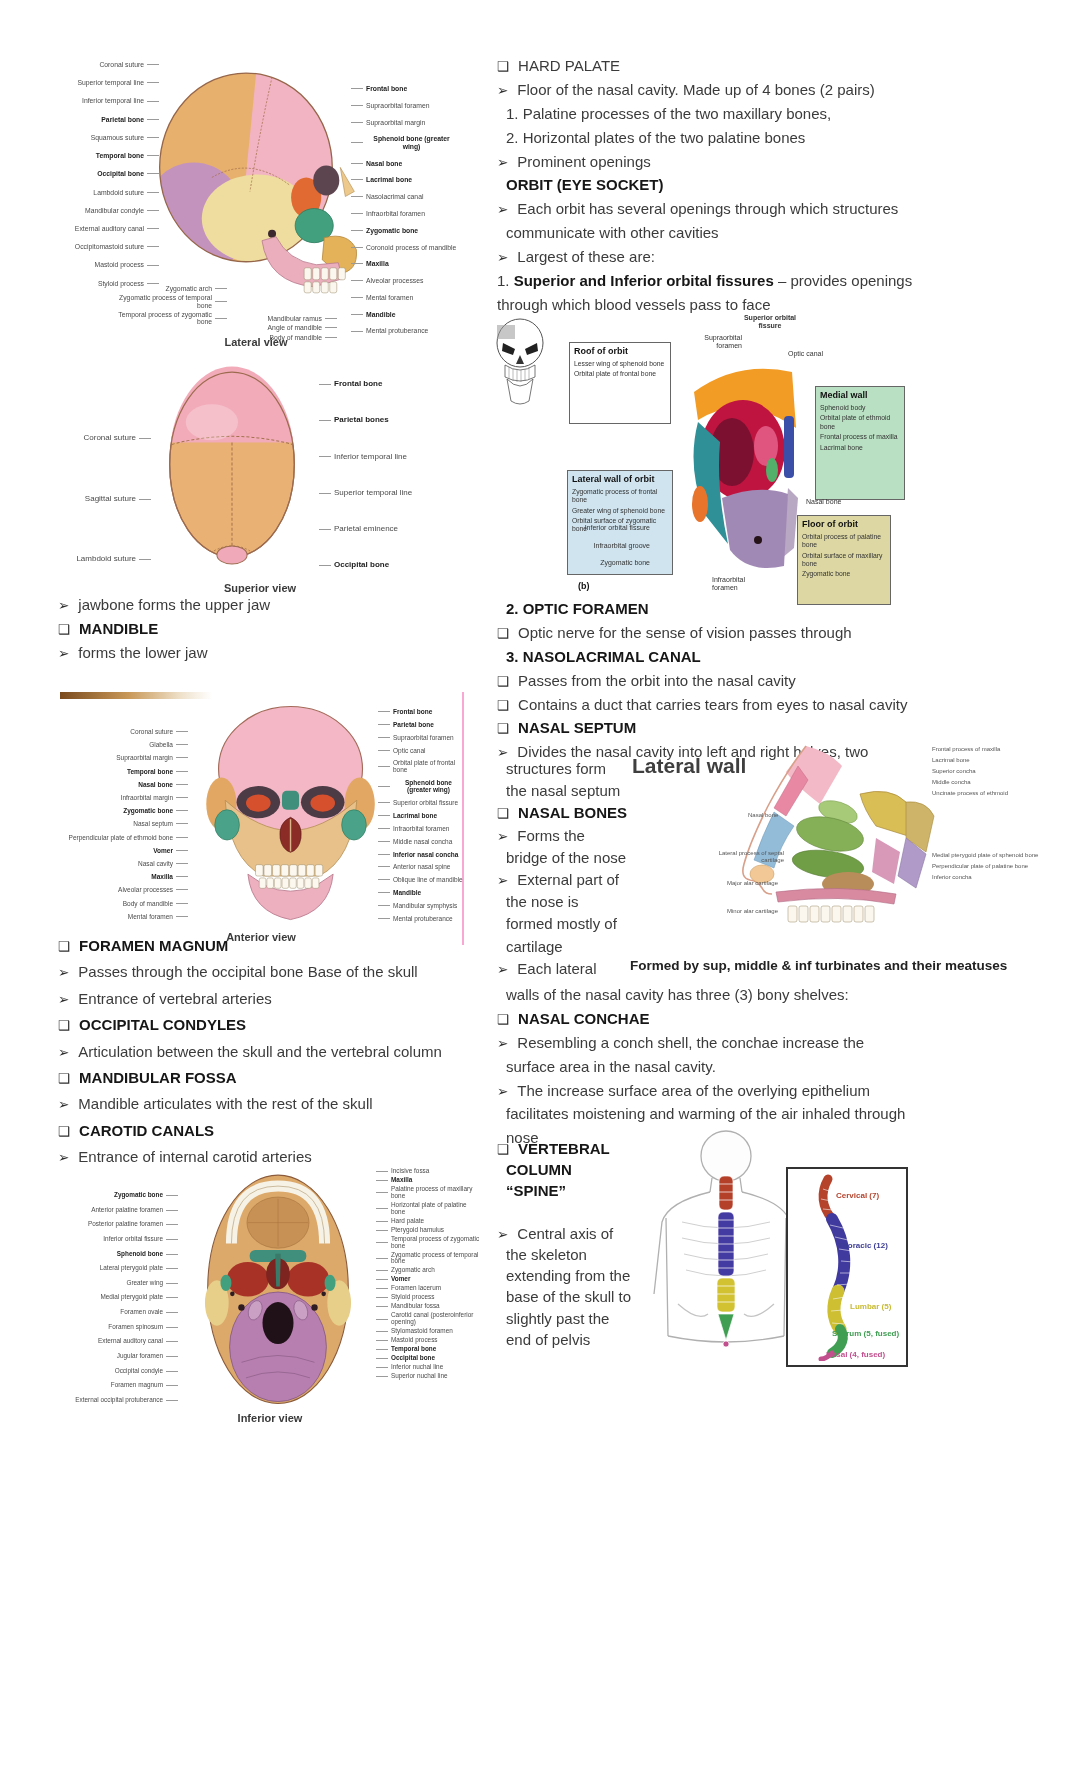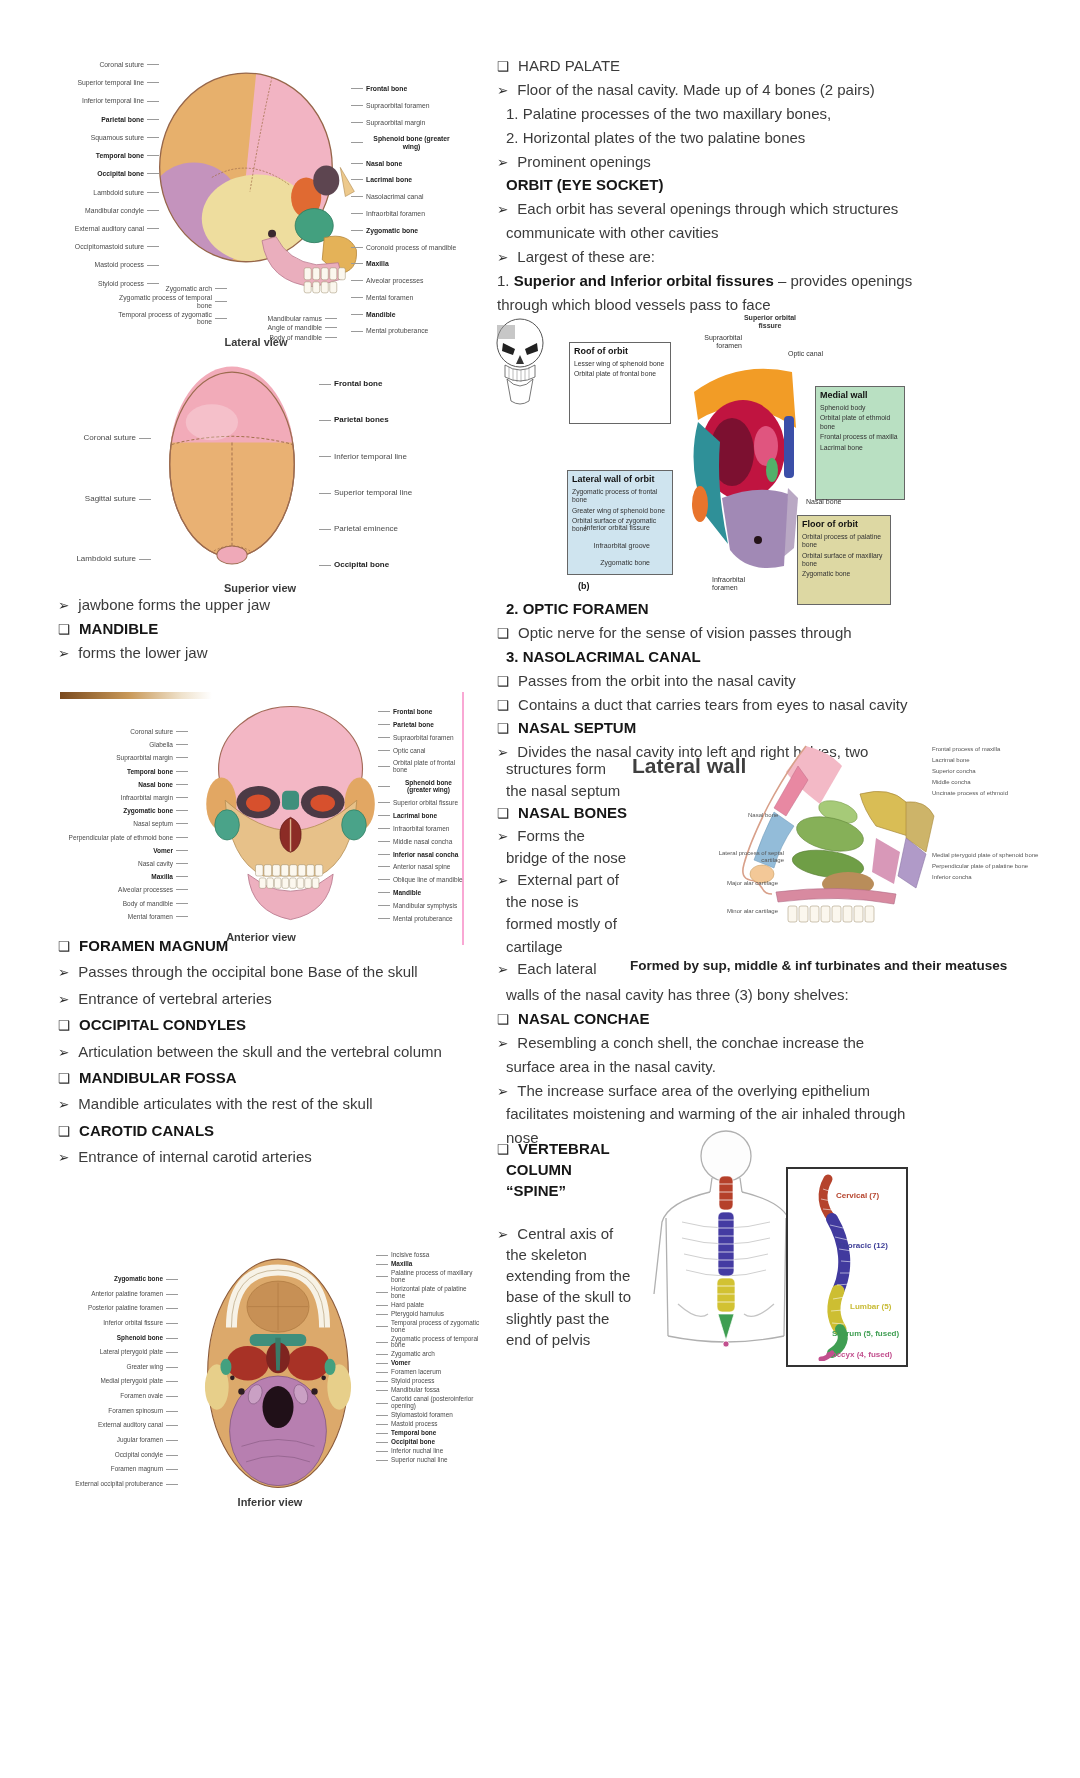--- a/index.html
+++ b/index.html
@@ -57,21 +57,21 @@
   #fig-anterior{left:60px;top:692px;width:402px;height:253px;border-right:2px solid #f9a8d4;}
   .grad{position:absolute;left:0;top:0;width:152px;height:7px;
         background:linear-gradient(90deg,#7a4a1e,#c89858 45%,#efe2cc 80%,rgba(255,255,255,0));}
   #fig-anterior .lr{font-size:6.5px;}
   #fig-anterior .lcol{left:2px;top:36px;width:126px;height:192px;}
   #fig-anterior .art{left:132px;top:6px;width:198px;height:232px;}
   #fig-anterior .rcol{left:318px;top:16px;width:86px;height:214px;}
   #fig-anterior .cap{top:239px;}
 
   
-  #fig-inferior{left:60px;top:1248px;width:420px;height:268px;}
+  #fig-inferior{left:60px;top:1164px;width:420px;height:268px;}
   #fig-inferior .lr{font-size:6.4px;}
   #fig-inferior .lcol{left:0;top:28px;width:118px;height:212px;}
   #fig-inferior .art{left:122px;top:2px;width:192px;height:242px;}
   #fig-inferior .rcol{left:316px;top:4px;width:104px;height:212px;}
   #fig-inferior .cap{top:248px;}
 
   
   #fig-orbit{left:490px;top:310px;width:552px;height:292px;}
   #orbit-inset{position:absolute;left:3px;top:7px;width:55px;height:95px;}
   #orbit-art{left:198px;top:48px;width:112px;height:220px;}
@@ -950,17 +950,17 @@
         <g stroke="#ffffff" stroke-width="1" opacity="0.55">
           <path d="M35,20 l9,3 M33,30 l10,2 M35,40 l10,1 M42,56 l13,3 M47,68 l13,3 M51,80 l13,2 M53,92 l13,1 M52,104 l13,0 M49,116 l13,-1 M45,130 l12,-2 M43,142 l12,-1 M44,154 l12,1"></path>
         </g>
       </svg>
     </div>
     <div id="spine-labels">
         <span class="sp-label" style="color:#b5432c">Cervical (7)</span>
         <span class="sp-label" style="color:#3c3c96">Thoracic (12)</span>
         <span class="sp-label" style="color:#c8bb35">Lumbar (5)</span>
         <span class="sp-label" style="color:#3f9e52">Sacrum (5, fused)</span>
-        <span class="sp-label" style="color:#c2508e">Coccyx (4, fused)</span>
+        <span class="sp-label" style="color:#c2508e">Nasal (4, fused)</span>
       </div>
   </div>
 
 </div>
 
 </body></html>

